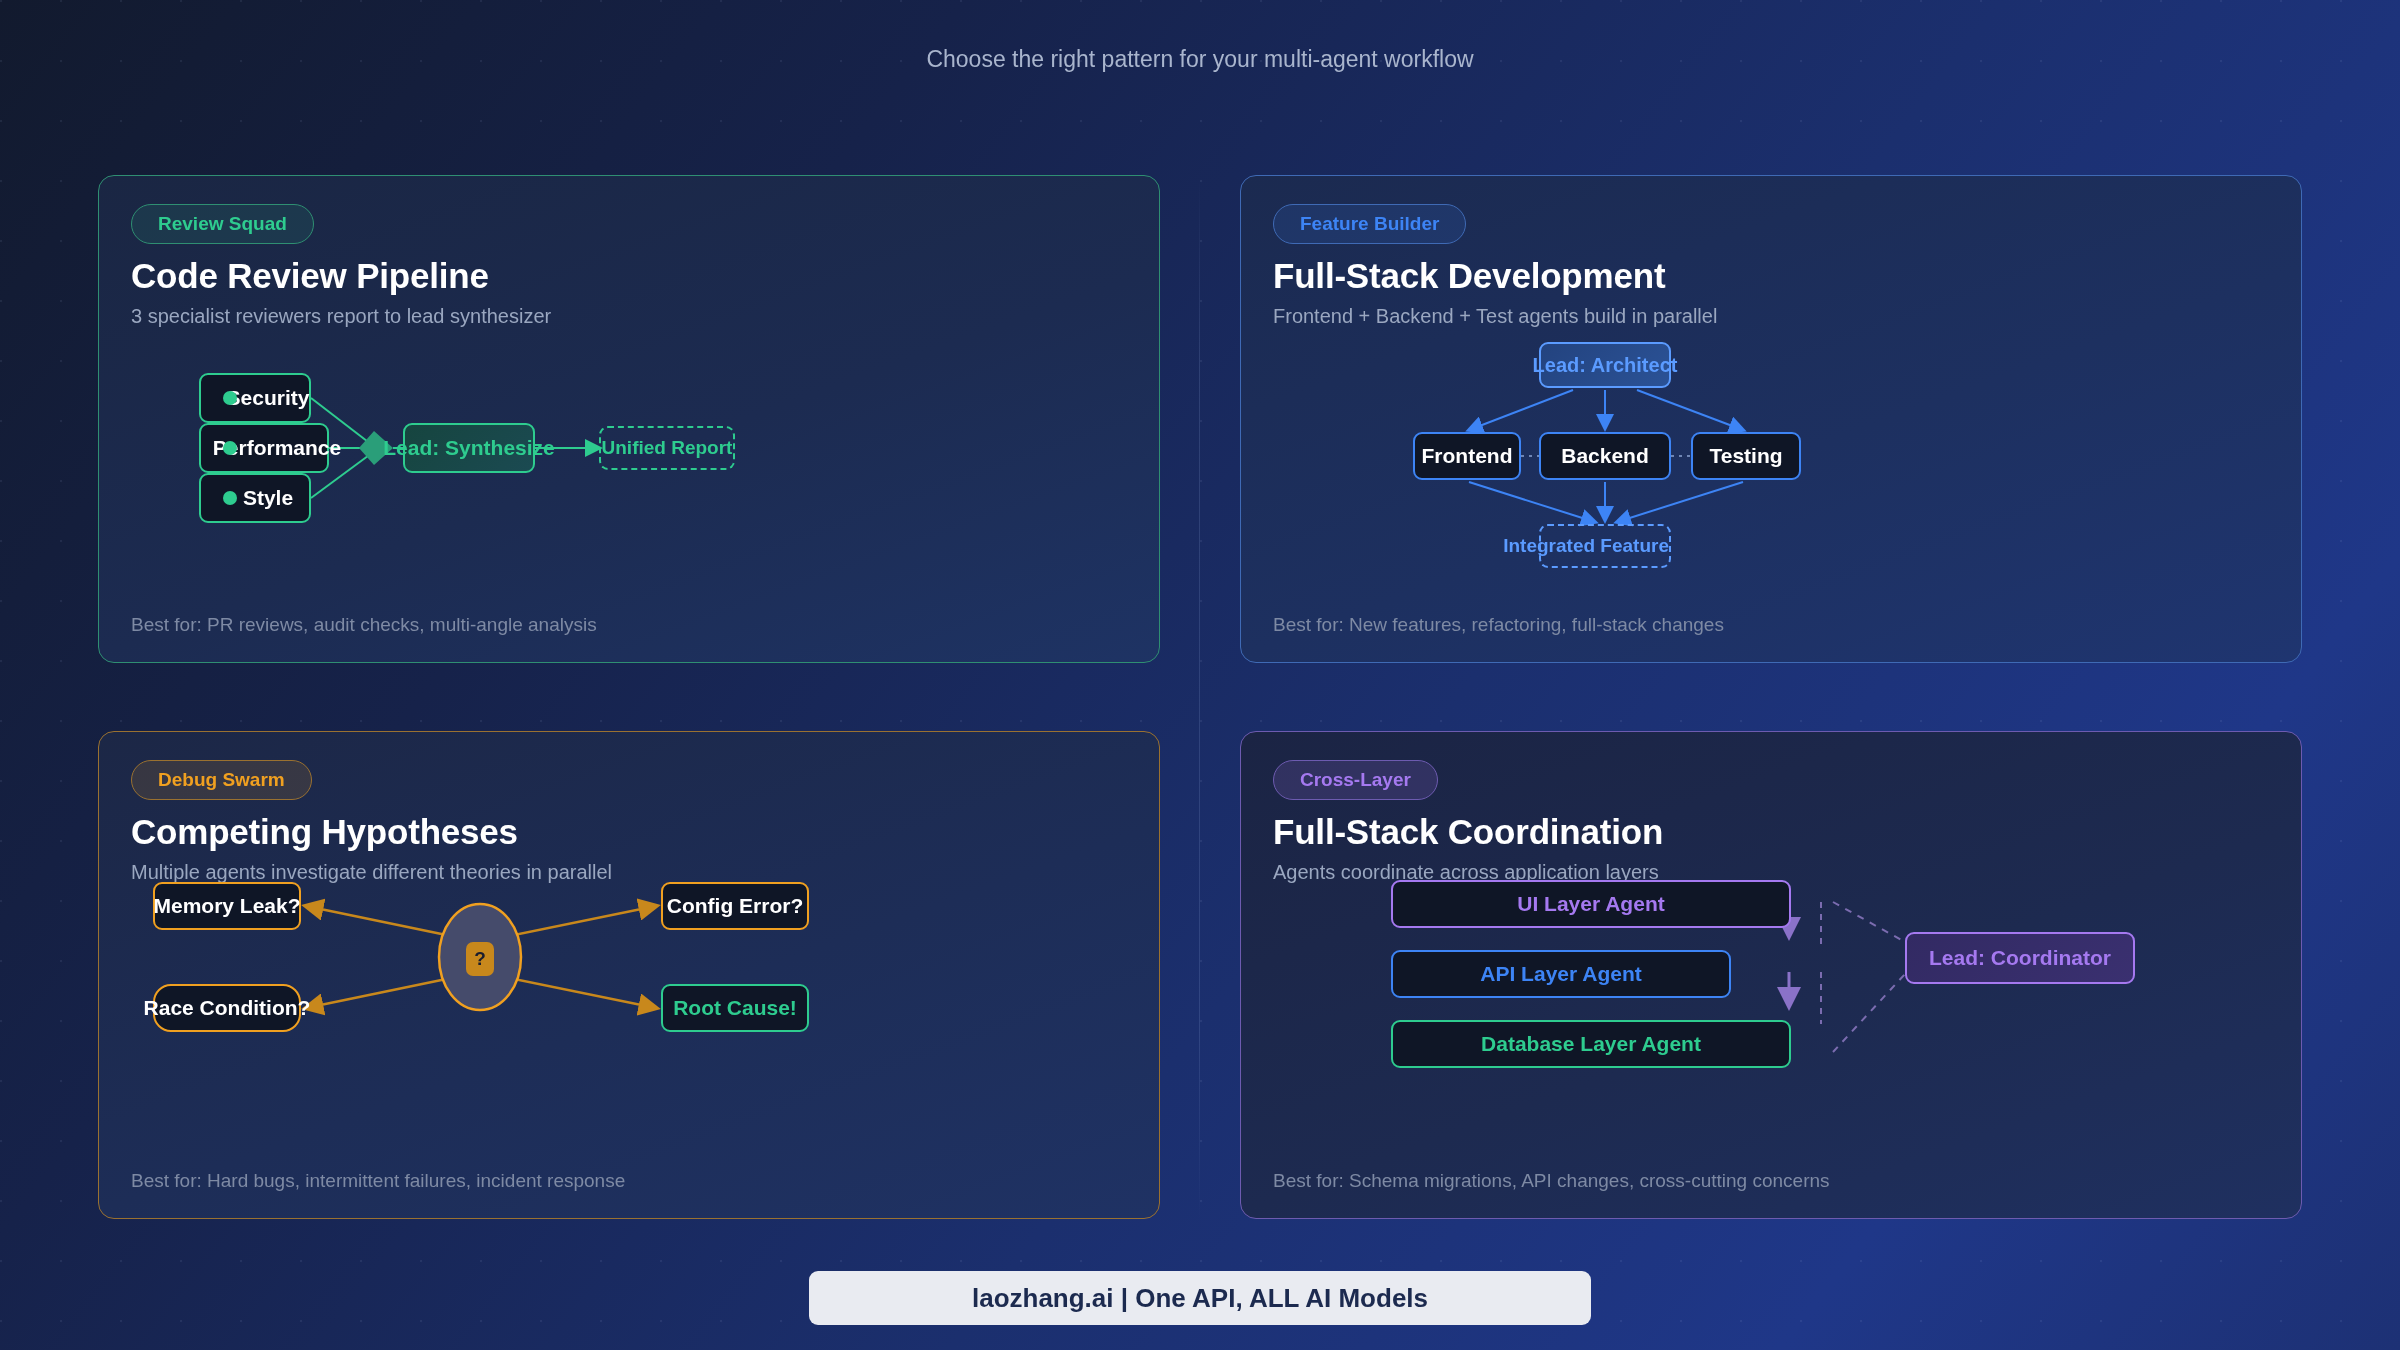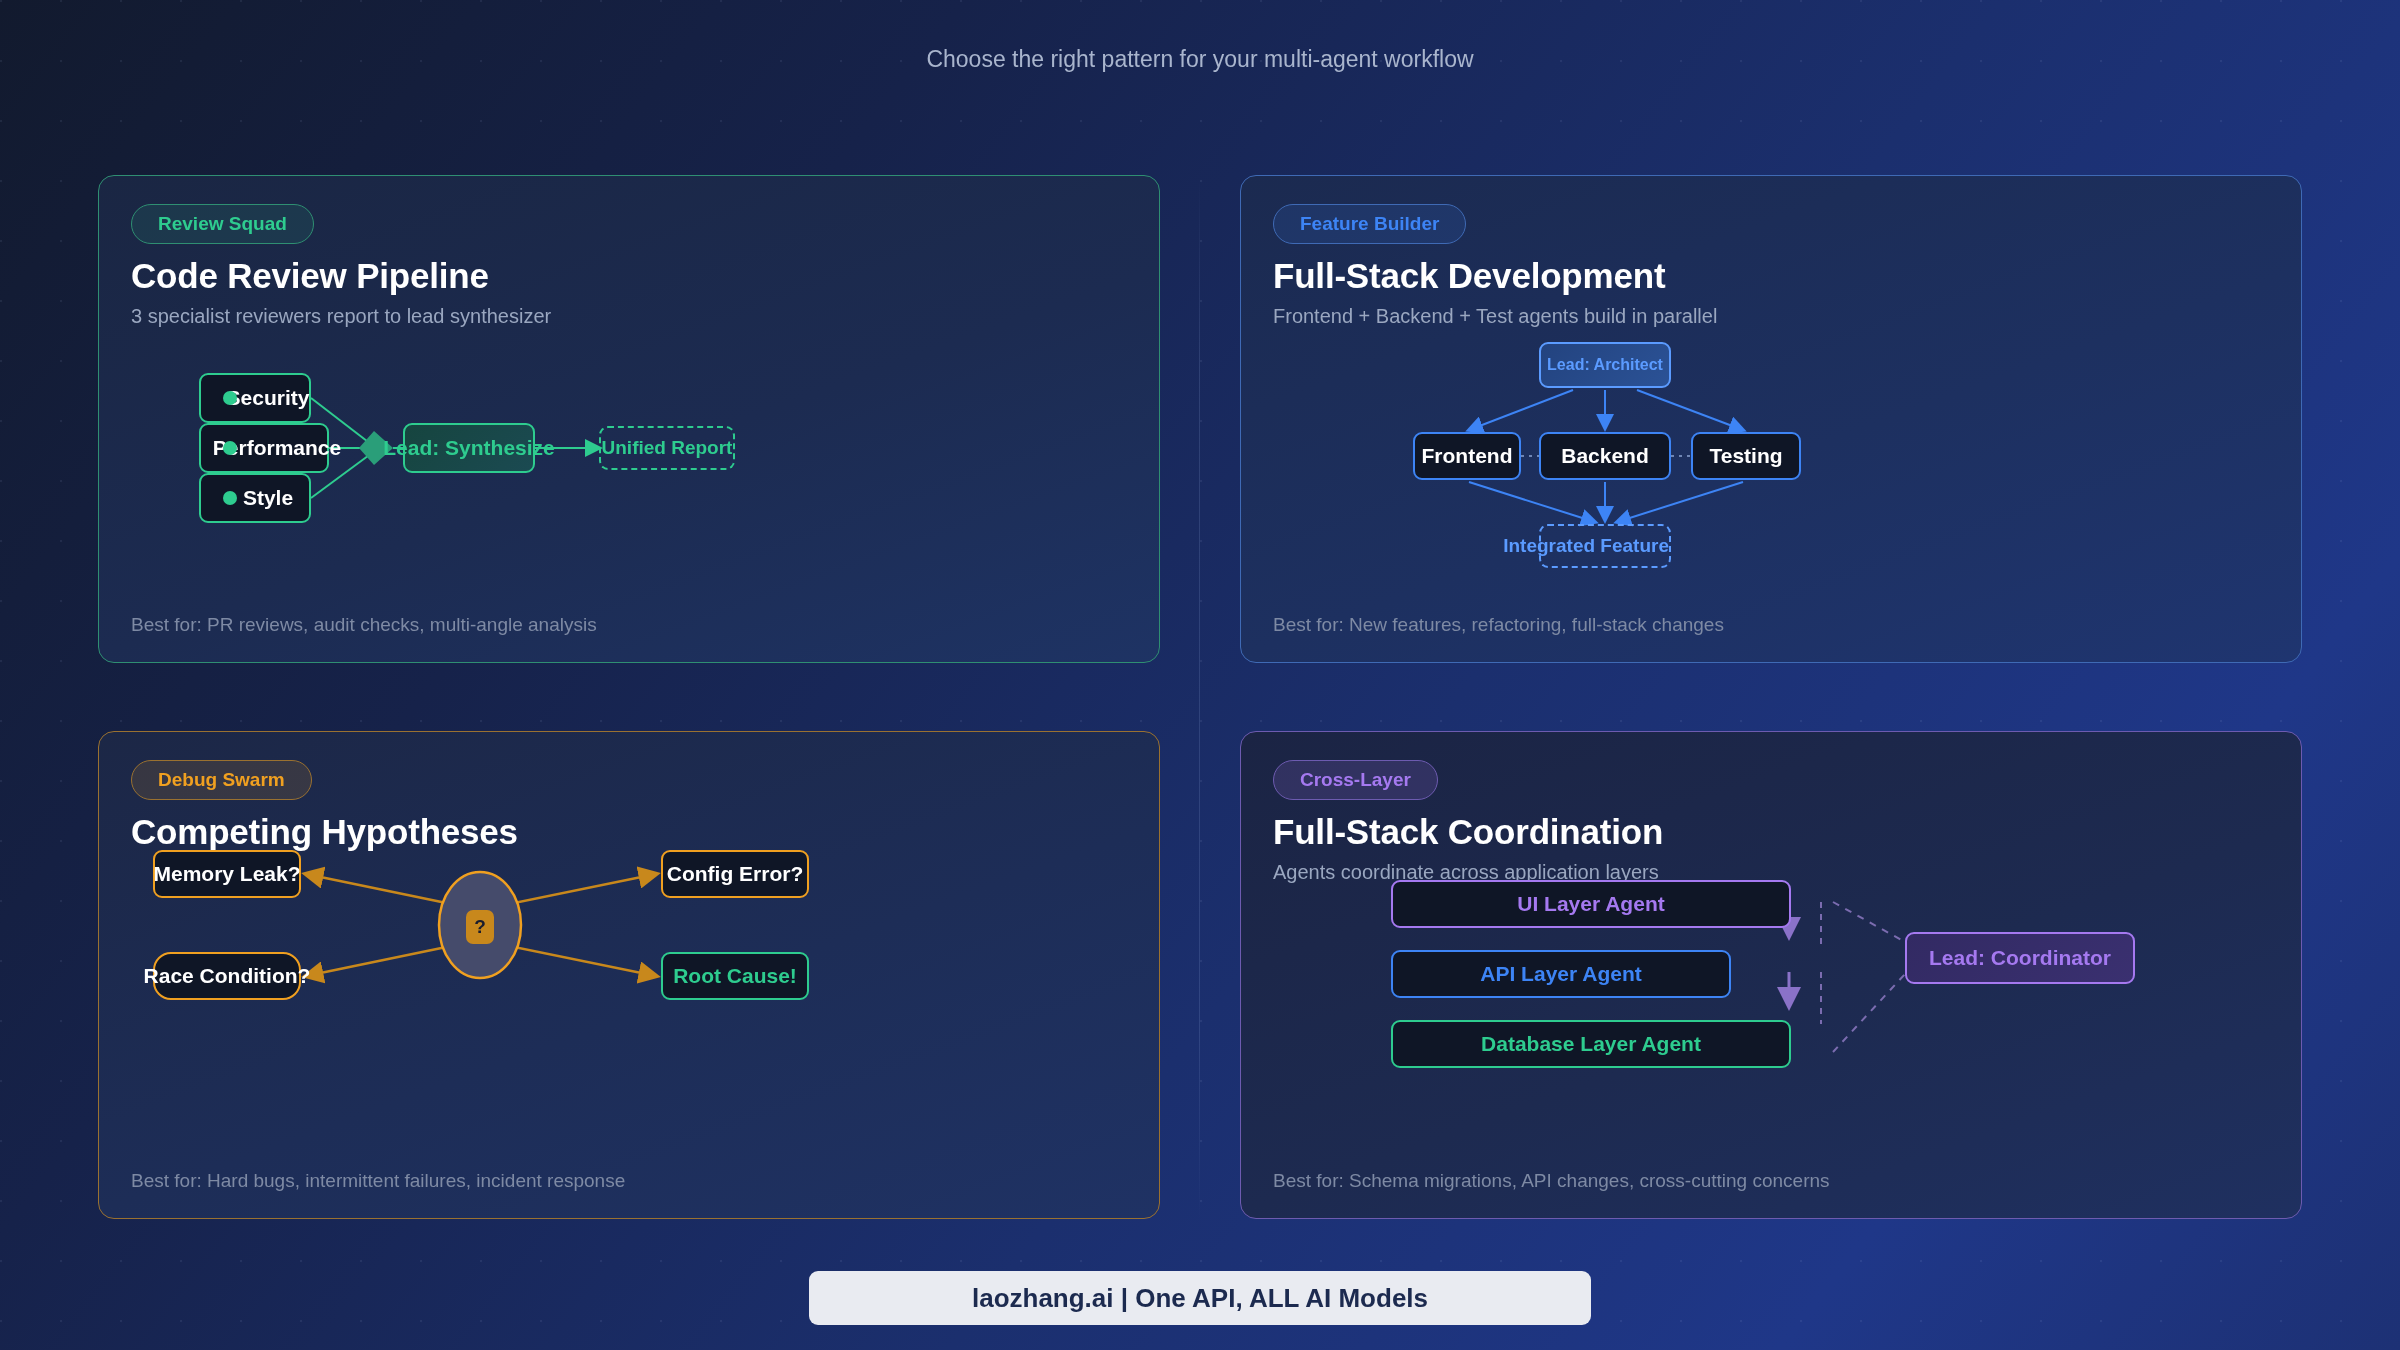--- a/index.html
+++ b/index.html
@@ -243,21 +243,21 @@
         <path d="M364,62 L470,102" stroke="#3d84f5" stroke-width="2" fill="none" marker-end="url(#arrB)"></path>
 
         <path d="M248,128 L266,128" stroke="#6f86b5" stroke-width="2" stroke-dasharray="3,5" fill="none"></path>
         <path d="M398,128 L418,128" stroke="#6f86b5" stroke-width="2" stroke-dasharray="3,5" fill="none"></path>
 
         <path d="M196,154 L322,194" stroke="#3d84f5" stroke-width="2" fill="none" marker-end="url(#arrB)"></path>
         <path d="M332,154 L332,192" stroke="#3d84f5" stroke-width="2" fill="none" marker-end="url(#arrB)"></path>
         <path d="M470,154 L344,194" stroke="#3d84f5" stroke-width="2" fill="none" marker-end="url(#arrB)"></path>
       </svg>
 
-      <div class="node lead-b" style="left:266px; top:14px; width:132px; height:46px; font-size:16px;">
+      <div class="node lead-b" style="left:266px; top:14px; width:132px; height:46px; font-size:20px;">
         <span>Lead: Architect</span>
       </div>
 
       <div class="node b" style="left:140px; top:104px; width:108px; height:48px;">
         <span>Frontend</span>
       </div>
       <div class="node b" style="left:266px; top:104px; width:132px; height:48px;">
         <span>Backend</span>
       </div>
       <div class="node b" style="left:418px; top:104px; width:110px; height:48px;">
@@ -268,20 +268,21 @@
         <span>Integrated Feature</span>
       </div>
     </div>
 
     <div class="card-foot">Best for: New features, refactoring, full-stack changes</div>
   </div>
 
   <div class="card orange">
     <div class="badge orange">Debug Swarm</div>
     <div class="card-title">Competing Hypotheses</div>
+    <div class="card-sub">Multiple agents investigate different theories in parallel</div>
 
     <div class="diagram">
       <svg class="edges" width="1000" height="230">
         <defs>
           <marker id="arrO" markerWidth="9" markerHeight="9" refX="7" refY="4.5" orient="auto">
             <path d="M0,0 L9,4.5 L0,9 z" fill="#c8881c"></path>
           </marker>
         </defs>
 
         <path d="M325,53 L175,22" stroke="#c8881c" stroke-width="2.5" fill="none" marker-end="url(#arrO)"></path>

